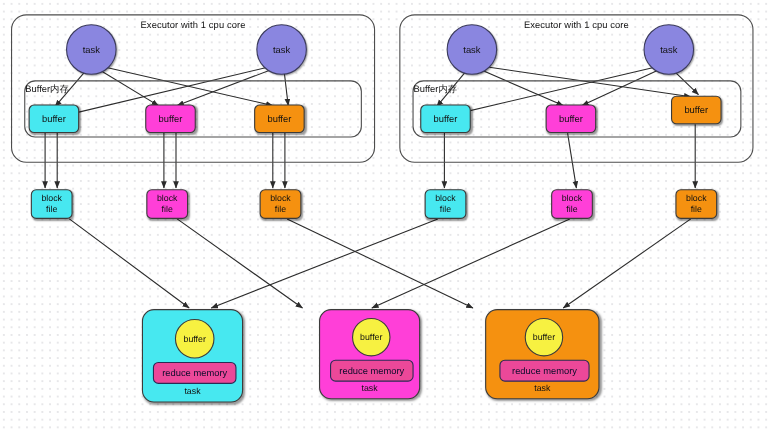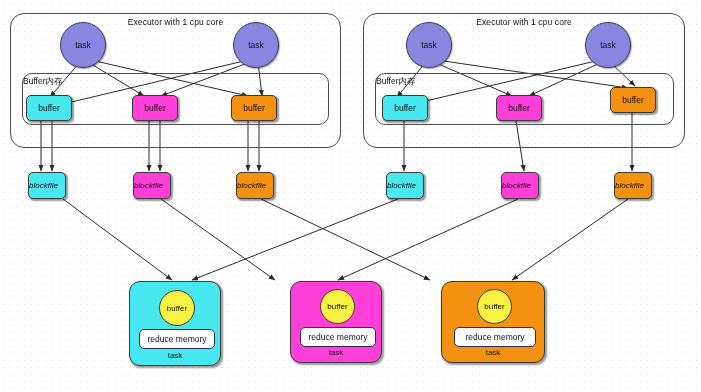--- a/index.html
+++ b/index.html
@@ -68,43 +68,42 @@
     box-shadow:1.2px 1.2px 1.6px rgba(0,0,0,.4);
   }
   .c-cyan{background:#47e8f0;}
   .c-magenta{background:#ff3fd8;}
   .c-orange{background:#f59110;}
 
   
   .blockfile{
     border-radius:5px;
     border:1px solid #3b3b3b;
-    display:flex;flex-direction:row;align-items:center;
+    display:flex;flex-direction:column;align-items:center;justify-content:center;
     font-size:8px;color:#111;line-height:1.15;
     box-shadow:1.2px 1.2px 1.6px rgba(0,0,0,.4);
-    font-style:italic;
   }
 
   
   .reduce-task{
     border-radius:11px;
     border:1px solid #3b3b3b;
     box-shadow:1.5px 1.5px 2px rgba(0,0,0,.4);
   }
   .reduce-buffer{
     position:absolute;
     border-radius:50%;
     background:#f7f141;
     border:1px solid #3b3b3b;
     display:flex;align-items:center;justify-content:center;
     font-size:8px;color:#111;
   }
   .reduce-mem{
     position:absolute;
-    background:#ffffff;
+    background:#ec4899;
     border:1px solid #2b2b55;
     border-radius:5px;
     display:flex;align-items:center;justify-content:center;
     font-size:8.5px;color:#0b0b2a;
   }
   .reduce-label{
     position:absolute;
     left:0;right:0;
     text-align:center;
     font-size:8px;color:#111;

